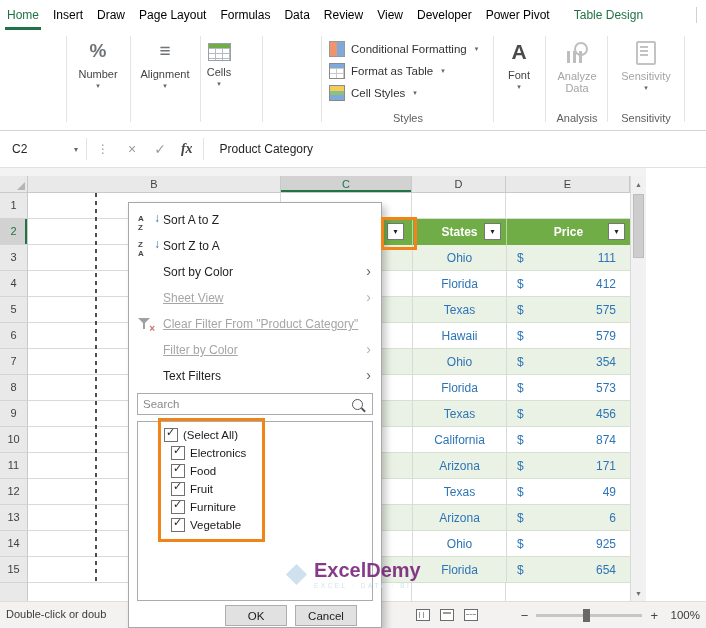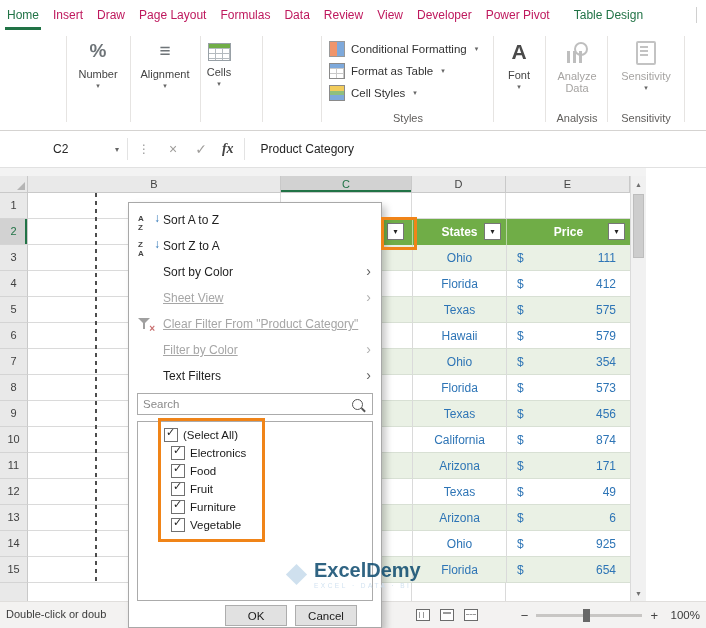--- a/index.html
+++ b/index.html
@@ -2,21 +2,21 @@
 <html><head>
 <meta charset="utf-8">
 <style>
   html,body{margin:0;padding:0;background:#fff;}
   .app{position:relative;width:706px;height:628px;background:#fff;overflow:hidden;
        font-family:"Liberation Sans","DejaVu Sans",sans-serif;color:#262626;font-size:12px;}
 
   
   .tabbar{position:absolute;left:0;top:0;width:706px;height:30px;background:#fff;display:flex;
           align-items:stretch;white-space:nowrap;overflow:hidden;}
-  .tab{padding:0 7px;display:flex;align-items:center;font-size:12px;color:#be185d;position:relative;}
+  .tab{padding:0 7px;display:flex;align-items:center;font-size:12px;color:#000000;position:relative;}
   .tab.active{color:#217346;}
   .tab.active::after{content:"";position:absolute;left:5px;right:5px;bottom:0;height:3px;background:#217346;}
   .tab.contextual{color:#217346;margin-left:10px;}
   .tabbar-end{position:absolute;right:9px;top:7px;width:1px;height:16px;background:#D0D0D0;}
 
   
   .ribbon{position:absolute;left:0;top:30px;width:706px;height:101px;background:#fff;border-bottom:1px solid #D5D3D1;box-sizing:border-box;}
   .rdiv{position:absolute;top:6px;height:86px;width:1px;background:#E6E4E2;}
   .group{position:absolute;top:2px;height:96px;}
   .bigbtn{display:flex;flex-direction:column;align-items:center;width:100%;height:100%;padding-top:7px;box-sizing:border-box;}
@@ -47,21 +47,21 @@
   .icon-analyze{position:relative;width:24px;height:24px;opacity:.55;margin-top:2px;}
   .icon-analyze::before{content:"";position:absolute;left:2px;bottom:2px;width:15px;height:12px;
       background:repeating-linear-gradient(90deg,#8a8a8a 0 3px,rgba(0,0,0,0) 3px 6px);}
   .icon-analyze::after{content:"";position:absolute;right:1px;top:1px;width:10px;height:10px;border:2px solid #8a8a8a;border-radius:50%;}
   .icon-sens{width:16px;height:20px;border:2px solid #C3C3C3;border-radius:2px;position:relative;margin-top:2px;}
   .icon-sens::after{content:"";position:absolute;left:2px;top:3px;width:8px;height:2px;background:#C3C3C3;box-shadow:0 4px 0 #C3C3C3,0 8px 0 #C3C3C3;}
 
   
   .formulabar{position:absolute;left:0;top:131px;width:706px;height:37px;background:#fff;border-bottom:1px solid #E1E1E1;
               display:flex;align-items:center;box-sizing:border-box;}
-  .namebox{width:86px;height:100%;display:flex;align-items:center;padding-left:12px;box-sizing:border-box;position:relative;margin-left:41px;}
+  .namebox{width:86px;height:100%;display:flex;align-items:center;padding-left:12px;box-sizing:border-box;position:relative;}
   .nb-text{font-size:12px;color:#262626;}
   .nb-caret{position:absolute;right:8px;font-size:8px;color:#666;}
   .fb-sep{width:1px;height:22px;background:#E3E3E3;}
   .fb-dots{color:#9a9a9a;font-size:12px;margin:0 10px;}
   .fb-x,.fb-check{color:#9F9D9B;font-size:14px;margin:0 9px;}
   .fb-fx{font-family:"Liberation Serif","DejaVu Serif",serif;font-style:italic;font-weight:bold;color:#444;font-size:14px;margin:0 10px 0 6px;}
   .fb-value{flex:1;padding-left:16px;font-size:12px;color:#1f1f1f;}
 
   
   .sheet{position:absolute;left:0;top:168px;width:706px;height:433px;background:#fff;}
@@ -145,21 +145,21 @@
   .fbtn.ok{left:96px;}
   .fbtn.cancel{left:166px;}
 
   
   .hl{position:absolute;border:3px solid #F08418;z-index:30;}
   .hl1{left:381px;top:217px;width:30px;height:27px;}
   .hl2{left:158px;top:418px;width:101px;height:118px;}
   .watermark{position:absolute;left:285px;top:560px;z-index:25;display:flex;align-items:center;gap:10px;opacity:.85;}
   .wm-logo{width:15px;height:15px;background:#C7DBEC;transform:rotate(45deg);margin-left:4px;flex:none;}
   .wm-col{display:flex;flex-direction:column;}
-  .wm-title{font-size:20px;font-weight:bold;color:#0c4a6e;line-height:20px;}
+  .wm-title{font-size:20px;font-weight:bold;color:#701a75;line-height:20px;}
   .wm-tag{font-size:6.5px;letter-spacing:2.5px;color:#C9DDEE;margin-top:2px;}
 </style>
 </head>
 <body>
 
 <div class="app">
 
   <div class="tabbar">
     <div class="tab active">Home</div>
     <div class="tab">Insert</div>

